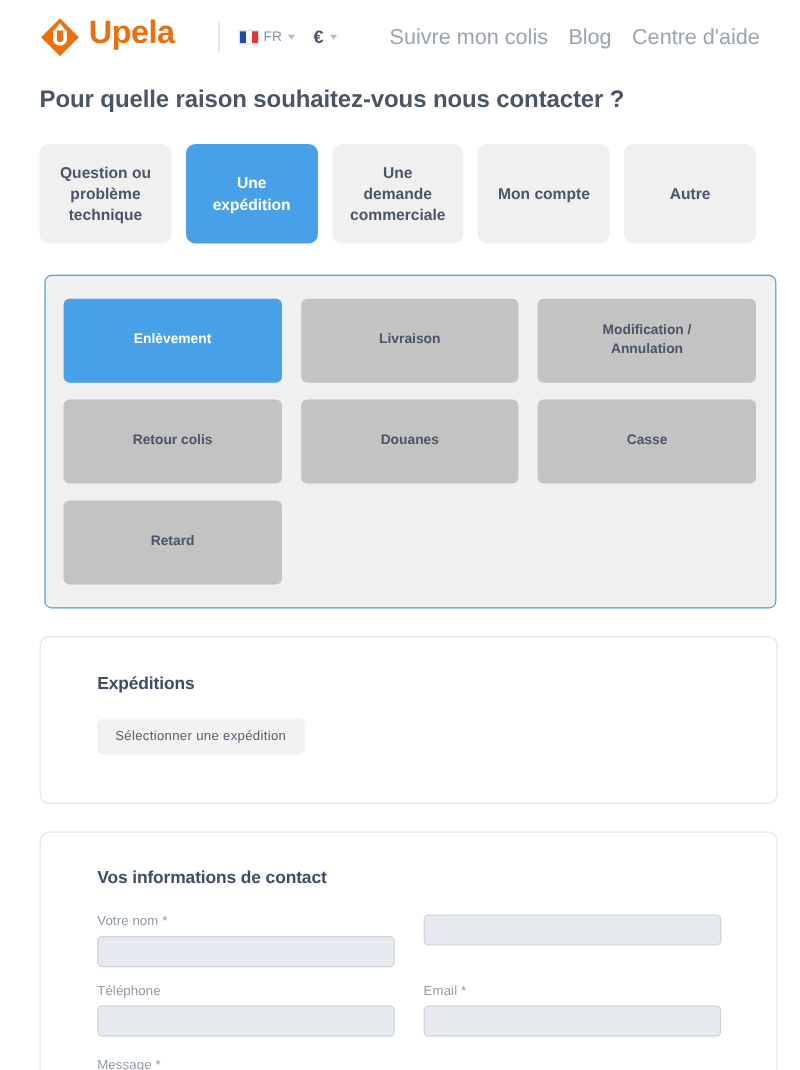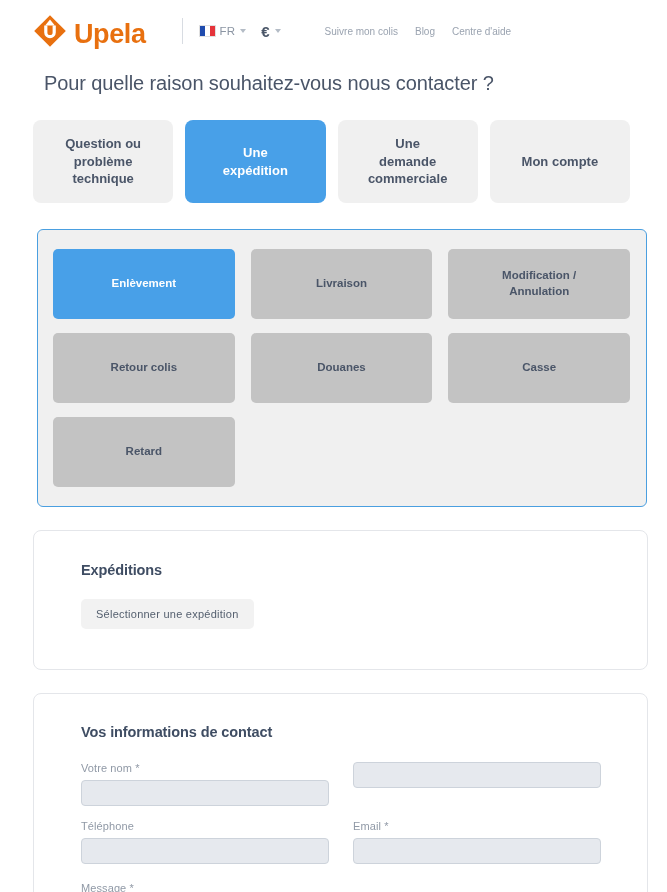--- a/index.html
+++ b/index.html
@@ -21,21 +21,21 @@
   .site-header {
     height: 62px;
     display: flex;
     align-items: center;
     padding: 0 0 0 33px;
     background: #ffffff;
   }
 
   .logo {
     display: flex;
-    align-items: flex-end;
+    align-items: flex-start;
     gap: 7px;
     text-decoration: none;
   }
 
   .logo-mark {
     width: 34px;
     height: 34px;
     flex: 0 0 34px;
     display: block;
   }
@@ -101,33 +101,33 @@
   }
 
   .main-nav {
     display: flex;
     align-items: center;
     gap: 17px;
     margin-left: 44px;
   }
 
   .nav-link {
-    font-size: 10px;
+    font-size: 18px;
     color: #9aa3b0;
     text-decoration: none;
     white-space: nowrap;
     cursor: pointer;
   }
 
   
   .page-title {
     font-size: 20px;
-    font-weight: normal;
+    font-weight: bold;
     color: #4a5568;
-    padding: 10px 33px 0 44px;
+    padding: 10px 33px 0 33px;
     letter-spacing: -0.1px;
   }
 
   
   .reason-tabs {
     display: flex;
     gap: 12px;
     padding: 25px 37px 0 33px;
   }
 
@@ -320,20 +320,21 @@
 <div class="reason-tabs">
   <button class="reason-tab">Question ou
 problème
 technique</button>
   <button class="reason-tab is-active">Une
 expédition</button>
   <button class="reason-tab">Une
 demande
 commerciale</button>
   <button class="reason-tab">Mon compte</button>
+  <button class="reason-tab">Autre</button>
 </div>
 
 <section class="subcat-panel">
   <div class="subcat-grid">
     <button class="subcat-tile is-active">Enlèvement</button>
     <button class="subcat-tile">Livraison</button>
     <button class="subcat-tile">Modification /
 Annulation</button>
     <button class="subcat-tile">Retour colis</button>
     <button class="subcat-tile">Douanes</button>

